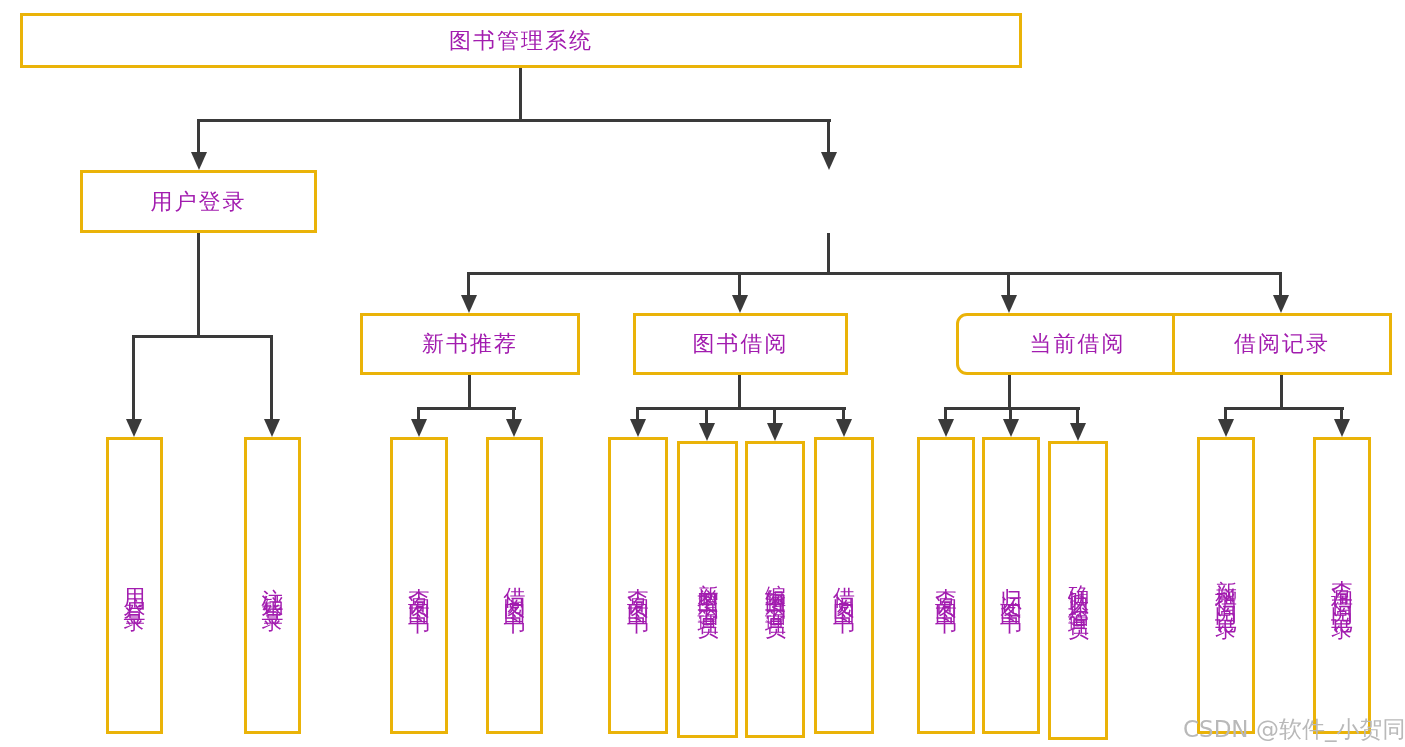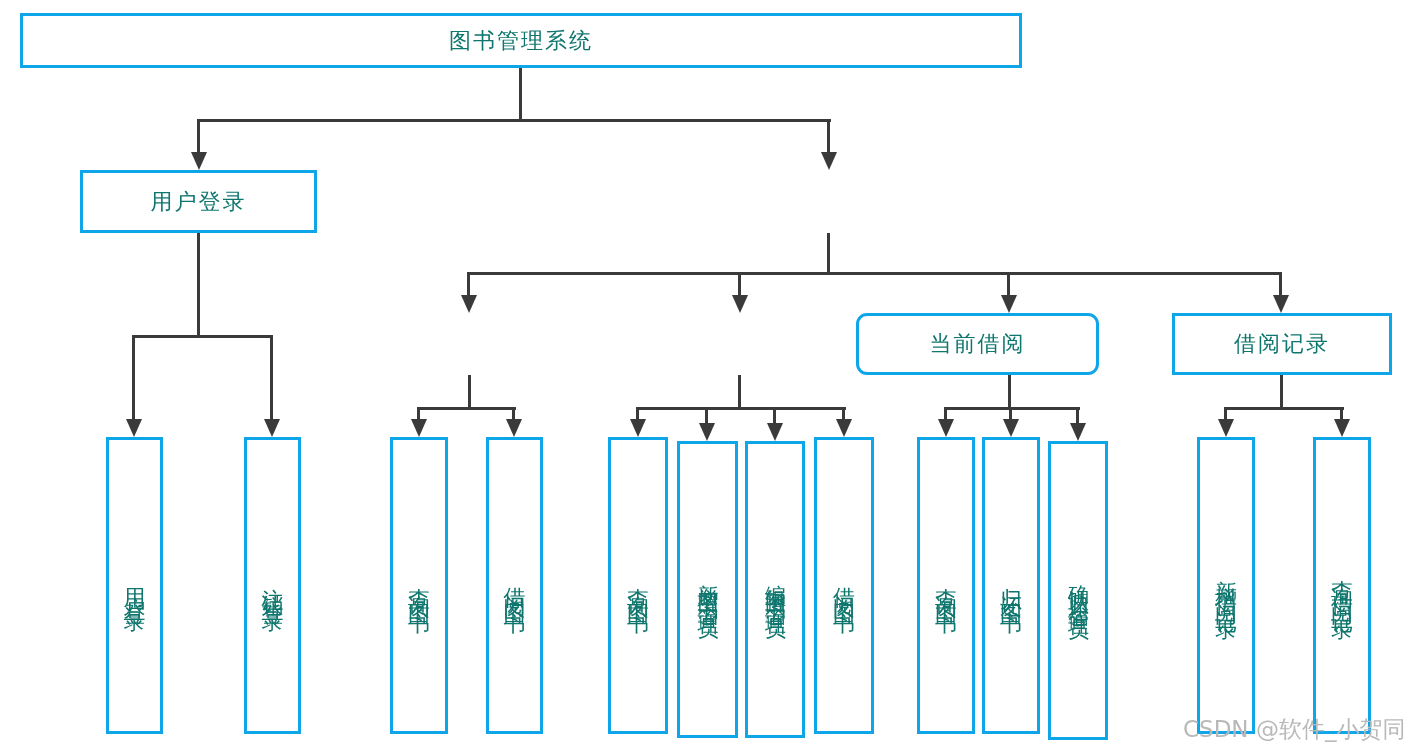--- a/index.html
+++ b/index.html
@@ -2,22 +2,22 @@
 <html><head>
 <meta charset="utf-8">
 <style>
   html,body { margin:0; padding:0; background:#ffffff; }
   .canvas {
     position:relative; width:1405px; height:747px; background:#ffffff;
     font-family:"DejaVu Sans","Liberation Sans",sans-serif; overflow:hidden;
   }
   .node {
     position:absolute; box-sizing:border-box; background:#ffffff;
-    border:3px solid #0ea5e9; display:flex; align-items:center; justify-content:center;
-    color:#0f766e;
+    border:3px solid #eab308; display:flex; align-items:center; justify-content:center;
+    color:#a21caf;
     text-align:center;
   }
   .node .lbl { font-size:22px; letter-spacing:2px; white-space:nowrap; }
   .leaf .lbl {
     writing-mode:vertical-rl; text-orientation:mixed;
     font-size:22px; letter-spacing:8px; line-height:1; white-space:nowrap;
   }
   .leaf .lbl.long { font-size:21px; letter-spacing:5px; }
   .vline { position:absolute; width:3px; background:#3a3a3a; }
   .hline { position:absolute; height:3px; background:#3a3a3a; }
@@ -62,21 +62,27 @@
   <div class="hline" style="left:467px; top:272px; width:815px;"></div>
   <div class="vline" style="left:467px; top:272px; height:25px;"></div>
   <div class="arrow" style="left:461px; top:295px;"></div>
   <div class="vline" style="left:738px; top:272px; height:25px;"></div>
   <div class="arrow" style="left:732px; top:295px;"></div>
   <div class="vline" style="left:1007px; top:272px; height:25px;"></div>
   <div class="arrow" style="left:1001px; top:295px;"></div>
   <div class="vline" style="left:1279px; top:272px; height:25px;"></div>
   <div class="arrow" style="left:1273px; top:295px;"></div>
 
-  <div class="node" style="left:856px; top:313px; width:243px; height:62px;border-radius:11px;">
+  <div class="node" style="left:360px; top:313px; width:220px; height:62px;">
+    <span class="lbl">新书推荐</span>
+  </div>
+  <div class="node" style="left:633px; top:313px; width:215px; height:62px;">
+    <span class="lbl">图书借阅</span>
+  </div>
+  <div class="node" style="left:956px; top:313px; width:243px; height:62px;border-radius:11px;">
     <span class="lbl">当前借阅</span>
   </div>
   <div class="node" style="left:1172px; top:313px; width:220px; height:62px;">
     <span class="lbl">借阅记录</span>
   </div>
 
   <div class="vline" style="left:468px; top:375px; height:34px;"></div>
   <div class="hline" style="left:417px; top:407px; width:99px;"></div>
   <div class="vline" style="left:417px; top:407px; height:14px;"></div>
   <div class="arrow" style="left:411px; top:419px;"></div>

